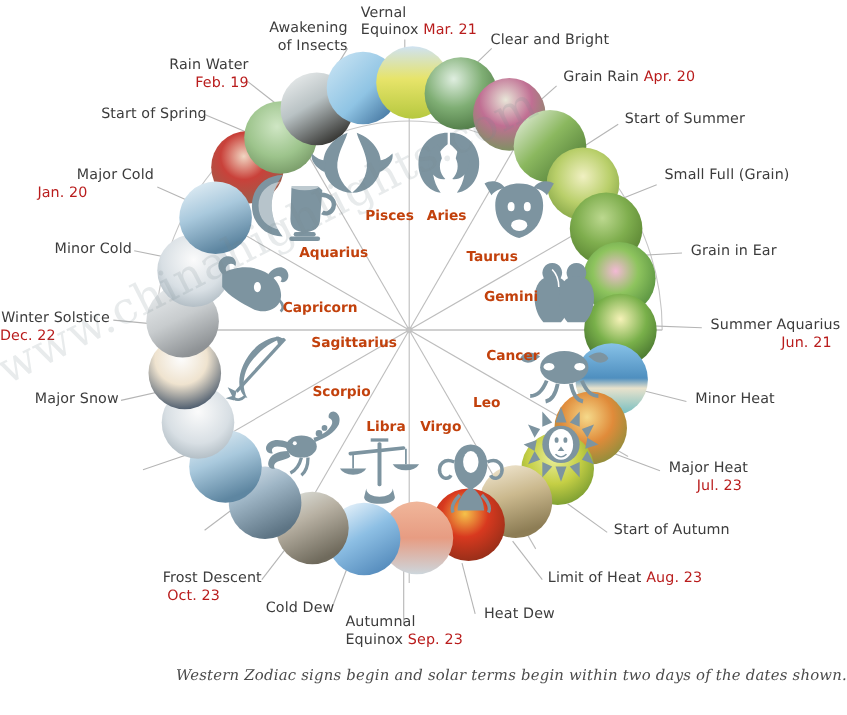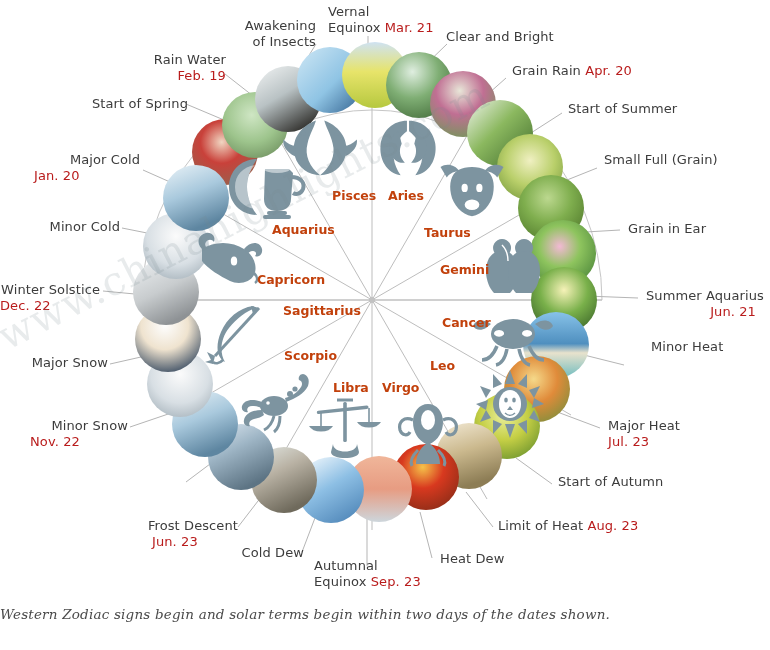--- a/index.html
+++ b/index.html
@@ -33,21 +33,21 @@
     font-size:12.5px;
     color:#c2410c;
     white-space:nowrap;
     font-weight:bold;
   }
 
   .caption{
     position:absolute;
     left:0;right:0;
     top:606px;
-    text-align:left;
+    text-align:right;
     font-family:"DejaVu Serif","Liberation Serif",serif;
     font-style:italic;
     font-size:13.5px;
     color:#4a4a4a;
     letter-spacing:.2px;
   }
 
   
   .wm{
     position:absolute;
@@ -462,27 +462,27 @@
 
   <div class="lbl l" style="left:628px;top:221px;">
     <span>Grain in Ear</span>
   </div>
 
   <div class="lbl l" style="left:646px;top:288px;width:120px;">
     <span>Summer Aquarius</span><br>
     <span class="d" style="display:inline-block;width:100%;text-align:right;padding-right:10px;box-sizing:border-box;">Jun. 21</span>
   </div>
 
-  <div class="lbl l" style="left:632px;top:339px;margin-left:19px;">
+  <div class="lbl l" style="left:632px;top:355px;">
     <span>Minor Heat</span>
   </div>
 
   <div class="lbl l" style="left:608px;top:418px;width:120px;">
     <span>Major Heat</span><br>
-    <span class="d" style="display:inline-block;width:100%;padding-right:28px;box-sizing:border-box;">Jul. 23</span>
+    <span class="d" style="display:inline-block;width:100%;text-align:center;padding-right:28px;box-sizing:border-box;">Jul. 23</span>
   </div>
 
   <div class="lbl l" style="left:558px;top:474px;">
     <span>Start of Autumn</span>
   </div>
 
   <div class="lbl l" style="left:498px;top:518px;">
     <span>Limit of Heat</span>
     <span class="d">Aug. 23</span>
   </div>
@@ -496,28 +496,24 @@
     <span>Equinox</span>
     <span class="d">Sep. 23</span>
   </div>
 
   <div class="lbl r" style="left:160px;top:545px;width:144px;">
     <span>Cold Dew</span>
   </div>
 
   <div class="lbl r" style="left:86px;top:518px;width:152px;">
     <span>Frost Descent</span><br>
-    <span class="d" style="display:inline-block;width:100%;text-align:left;padding-left:66px;box-sizing:border-box;">Jun. 23</span>
-  </div>
-
-
-  <div class="lbl r" style="left:4px;top:418px;width:124px;">
-    <span>Minor Snow</span><br>
-    <span class="d" style="display:inline-block;width:100%;text-align:left;padding-left:26px;box-sizing:border-box;">Nov. 22</span>
-  </div>
+    <span class="d" style="display:inline-block;width:100%;text-align:left;padding-left:66px;box-sizing:border-box;">Oct. 23</span>
+  </div>
+
+
 
   <div class="lbl r" style="left:4px;top:355px;width:104px;">
     <span>Major Snow</span>
   </div>
 
   <div class="lbl r" style="left:0px;top:282px;width:100px;">
     <span>Winter Solstice</span><br>
     <span class="d" style="display:inline-block;width:100%;text-align:left;box-sizing:border-box;">Dec. 22</span>
   </div>
 

